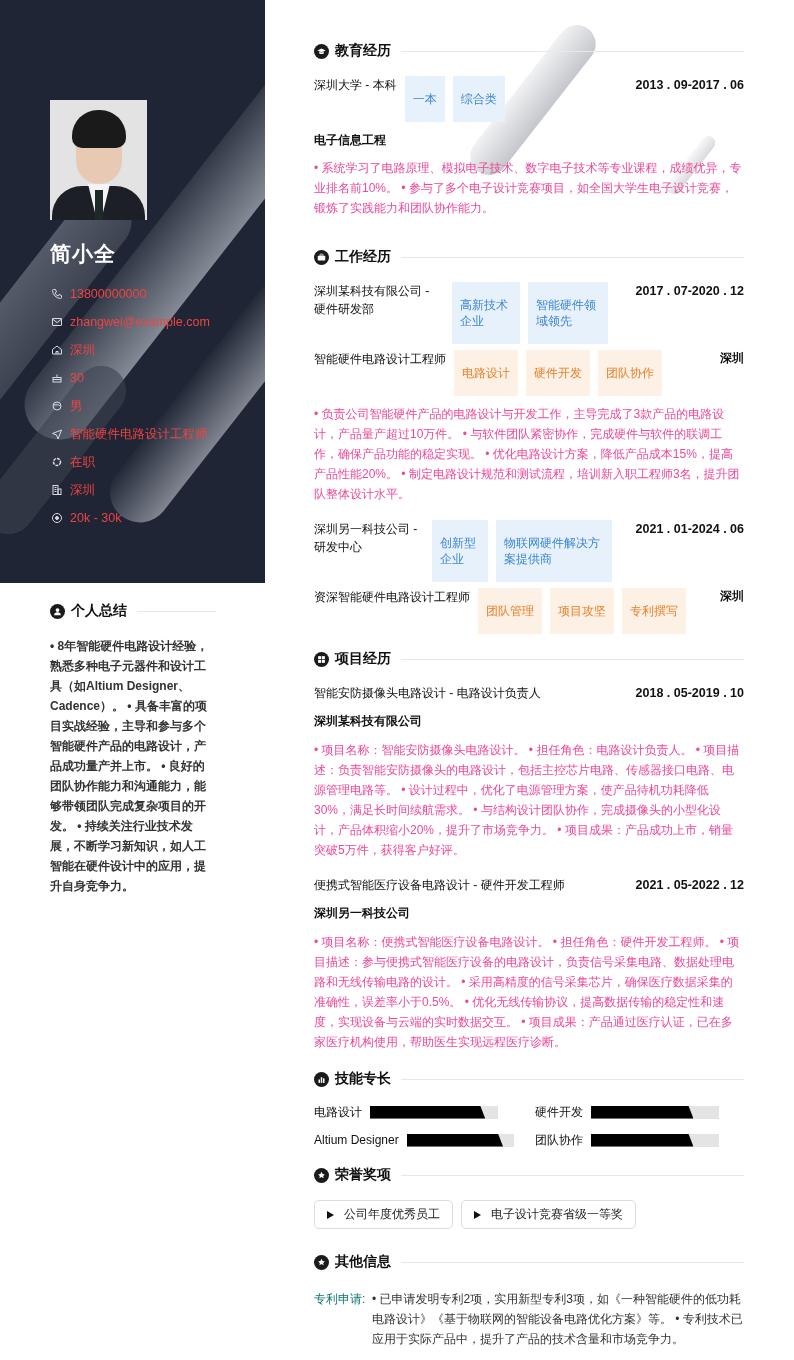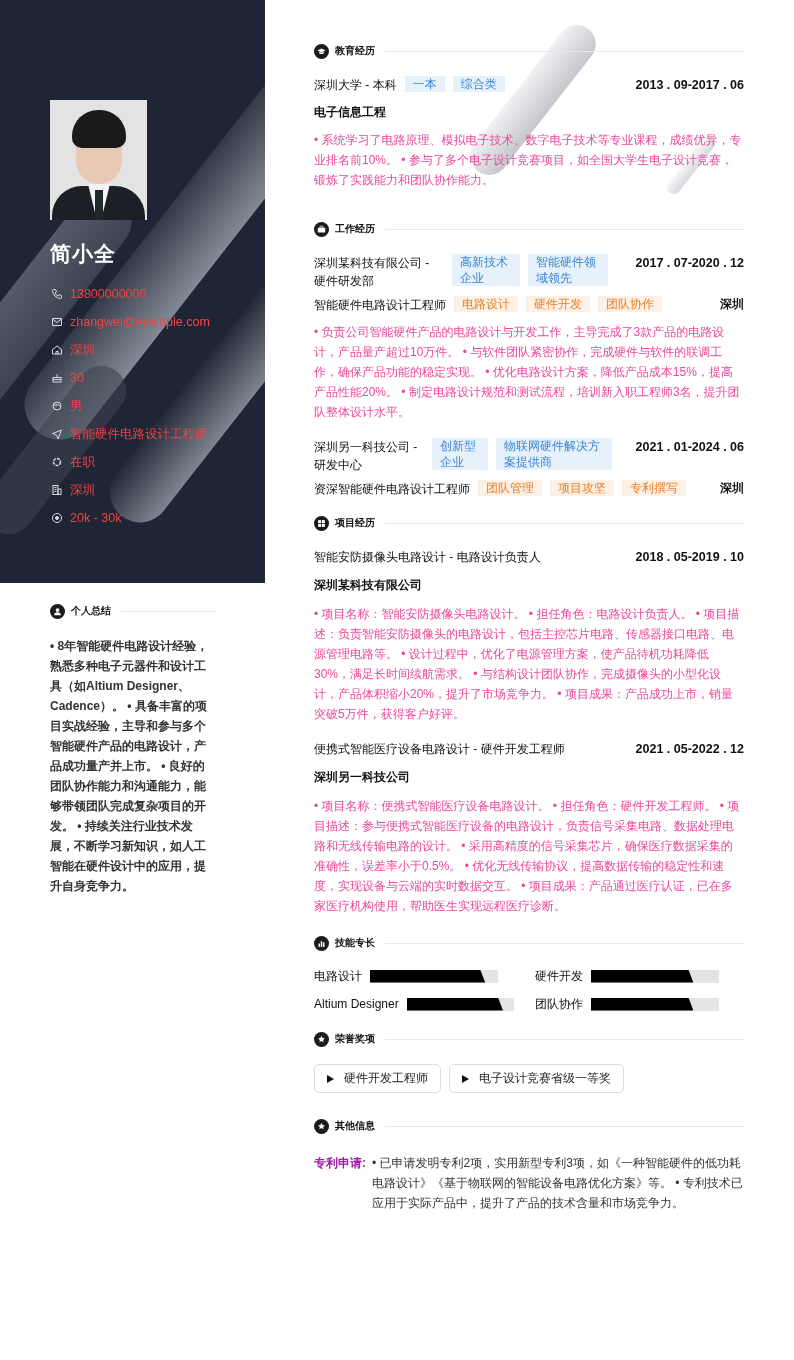--- a/index.html
+++ b/index.html
@@ -25,54 +25,54 @@
   .photo .tie { position: absolute; left: 45px; top: 90px; width: 8px; height: 30px; background: #1e2a2a; }
 
   .name { position: absolute; left: 50px; top: 240px; font-size: 21px; font-weight: bold; color: #fff; letter-spacing: 1px; }
   .contacts { position: absolute; left: 50px; top: 280px; }
   .contact { display: flex; align-items: center; height: 28px; color: #ef4444; font-size: 12.5px; }
   .contact .ic { width: 14px; height: 14px; margin-right: 6px; display: inline-flex; align-items: center; justify-content: center; color: #d8dbe1; }
 
   .summary { position: absolute; left: 50px; top: 600px; width: 166px; }
   .sec-head { display: flex; align-items: center; height: 22px; }
   .sec-head .sic { width: 15px; height: 15px; border-radius: 50%; background: #1b1b1b; margin-right: 6px; display: inline-flex; align-items: center; justify-content: center; flex-shrink: 0; }
-  .sec-head .title { font-size: 10px; font-weight: bold; color: #111; white-space: nowrap; }
+  .sec-head .title { font-size: 14px; font-weight: bold; color: #111; white-space: nowrap; }
   .sec-head .line { flex: 1; height: 1px; background: #e8e8e8; margin-left: 10px; }
   .summary-text { margin-top: 14px; font-size: 12px; line-height: 20px; color: #333; font-weight: bold; }
 
   .main { position: absolute; left: 314px; top: 40px; width: 430px; }
   .main .deco { position: absolute; left: 200px; top: -30px; width: 38px; height: 180px; border-radius: 20px; transform: rotate(38deg);
     background: linear-gradient(90deg, rgba(200,202,208,0.25), rgba(190,192,198,0.9)); }
   .main .deco2 { position: absolute; left: 370px; top: 90px; width: 14px; height: 70px; border-radius: 10px; transform: rotate(38deg);
     background: linear-gradient(90deg, rgba(220,222,226,0.2), rgba(200,202,208,0.7)); }
   .section { position: relative; margin-bottom: 10px; }
   .entry { margin-top: 10px; }
   .row { display: flex; align-items: flex-start; justify-content: space-between; }
   .row-left { display: flex; align-items: flex-start; }
   .etitle { font-size: 12px; font-weight: normal; color: #111; line-height: 18px; }
   .date { font-size: 12.5px; font-weight: bold; color: #111; white-space: nowrap; line-height: 18px; }
-  .badge { display: inline-block; font-size: 12px; line-height: 16px; padding: 0 8px; margin-left: 8px; }
+  .badge { display: inline-block; font-size: 12px; line-height: 16px; padding: 15px 8px; margin-left: 8px; }
   .badge.blue { background: #e7f1fb; color: #3c86d3; }
   .badge.orange { background: #fdf0e4; color: #e8802c; }
   .sub { font-size: 12px; font-weight: bold; color: #111; margin-top: 8px; line-height: 18px; }
   .desc { font-size: 12px; line-height: 20px; color: #ec4899; margin-top: 8px; }
   .loc { font-size: 12px; font-weight: bold; color: #111; }
 
   .skills { display: grid; grid-template-columns: 221px 209px; row-gap: 12px; margin-top: 14px; }
   .skill { display: flex; align-items: center; height: 16px; }
   .skill .sname { font-size: 12px; color: #111; margin-right: 8px; white-space: nowrap; }
   .skill .bar { height: 13px; background: #e4e4e4; position: relative; }
   .skill .fill { position: absolute; left: 0; top: 0; height: 100%; background: #000; clip-path: polygon(0 0, calc(100% - 5px) 0, 100% 100%, 0 100%); }
 
   .awards { display: flex; margin-top: 14px; }
   .award { display: flex; align-items: center; border: 1px solid #dcdcdc; border-radius: 5px; height: 29px; padding: 0 12px; margin-right: 8px; font-size: 12px; color: #222; }
   .award .tri { width: 0; height: 0; border-left: 7px solid #111; border-top: 4.5px solid transparent; border-bottom: 4.5px solid transparent; margin-right: 10px; }
 
   .other { display: flex; margin-top: 16px; }
-  .other .olabel { font-size: 12px; font-weight: bold; color: #a21caf; width: 58px; flex-shrink: 0; line-height: 20px; }
+  .other .olabel { font-size: 12px; font-weight: normal; color: #0f766e; width: 58px; flex-shrink: 0; line-height: 20px; }
   .other .otext { font-size: 12px; line-height: 20px; color: #333; }
 </style>
 </head>
 <body>
 
 <div class="sidebar-bg">
   <div class="stripe stripe1"></div>
   <div class="stripe stripe2"></div>
   <div class="stripe stripe3"></div>
   <div class="stripe stripe4"></div>
@@ -346,21 +346,21 @@
           <svg width="9" height="9" viewBox="0 0 24 24" fill="#fff">
             <path d="M12 2l3 6 6 1-4.5 4 1 6-5.5-3-5.5 3 1-6L3 9l6-1z"></path>
           </svg>
         </span>
       <span class="title">荣誉奖项</span>
       <span class="line"></span>
     </div>
     <div class="awards">
       <div class="award">
         <span class="tri"></span>
-        <span>硬件开发工程师</span>
+        <span>公司年度优秀员工</span>
       </div>
       <div class="award">
         <span class="tri"></span>
         <span>电子设计竞赛省级一等奖</span>
       </div>
     </div>
   </div>
 
   <div class="section" style="margin-top:22px;">
     <div class="sec-head">

